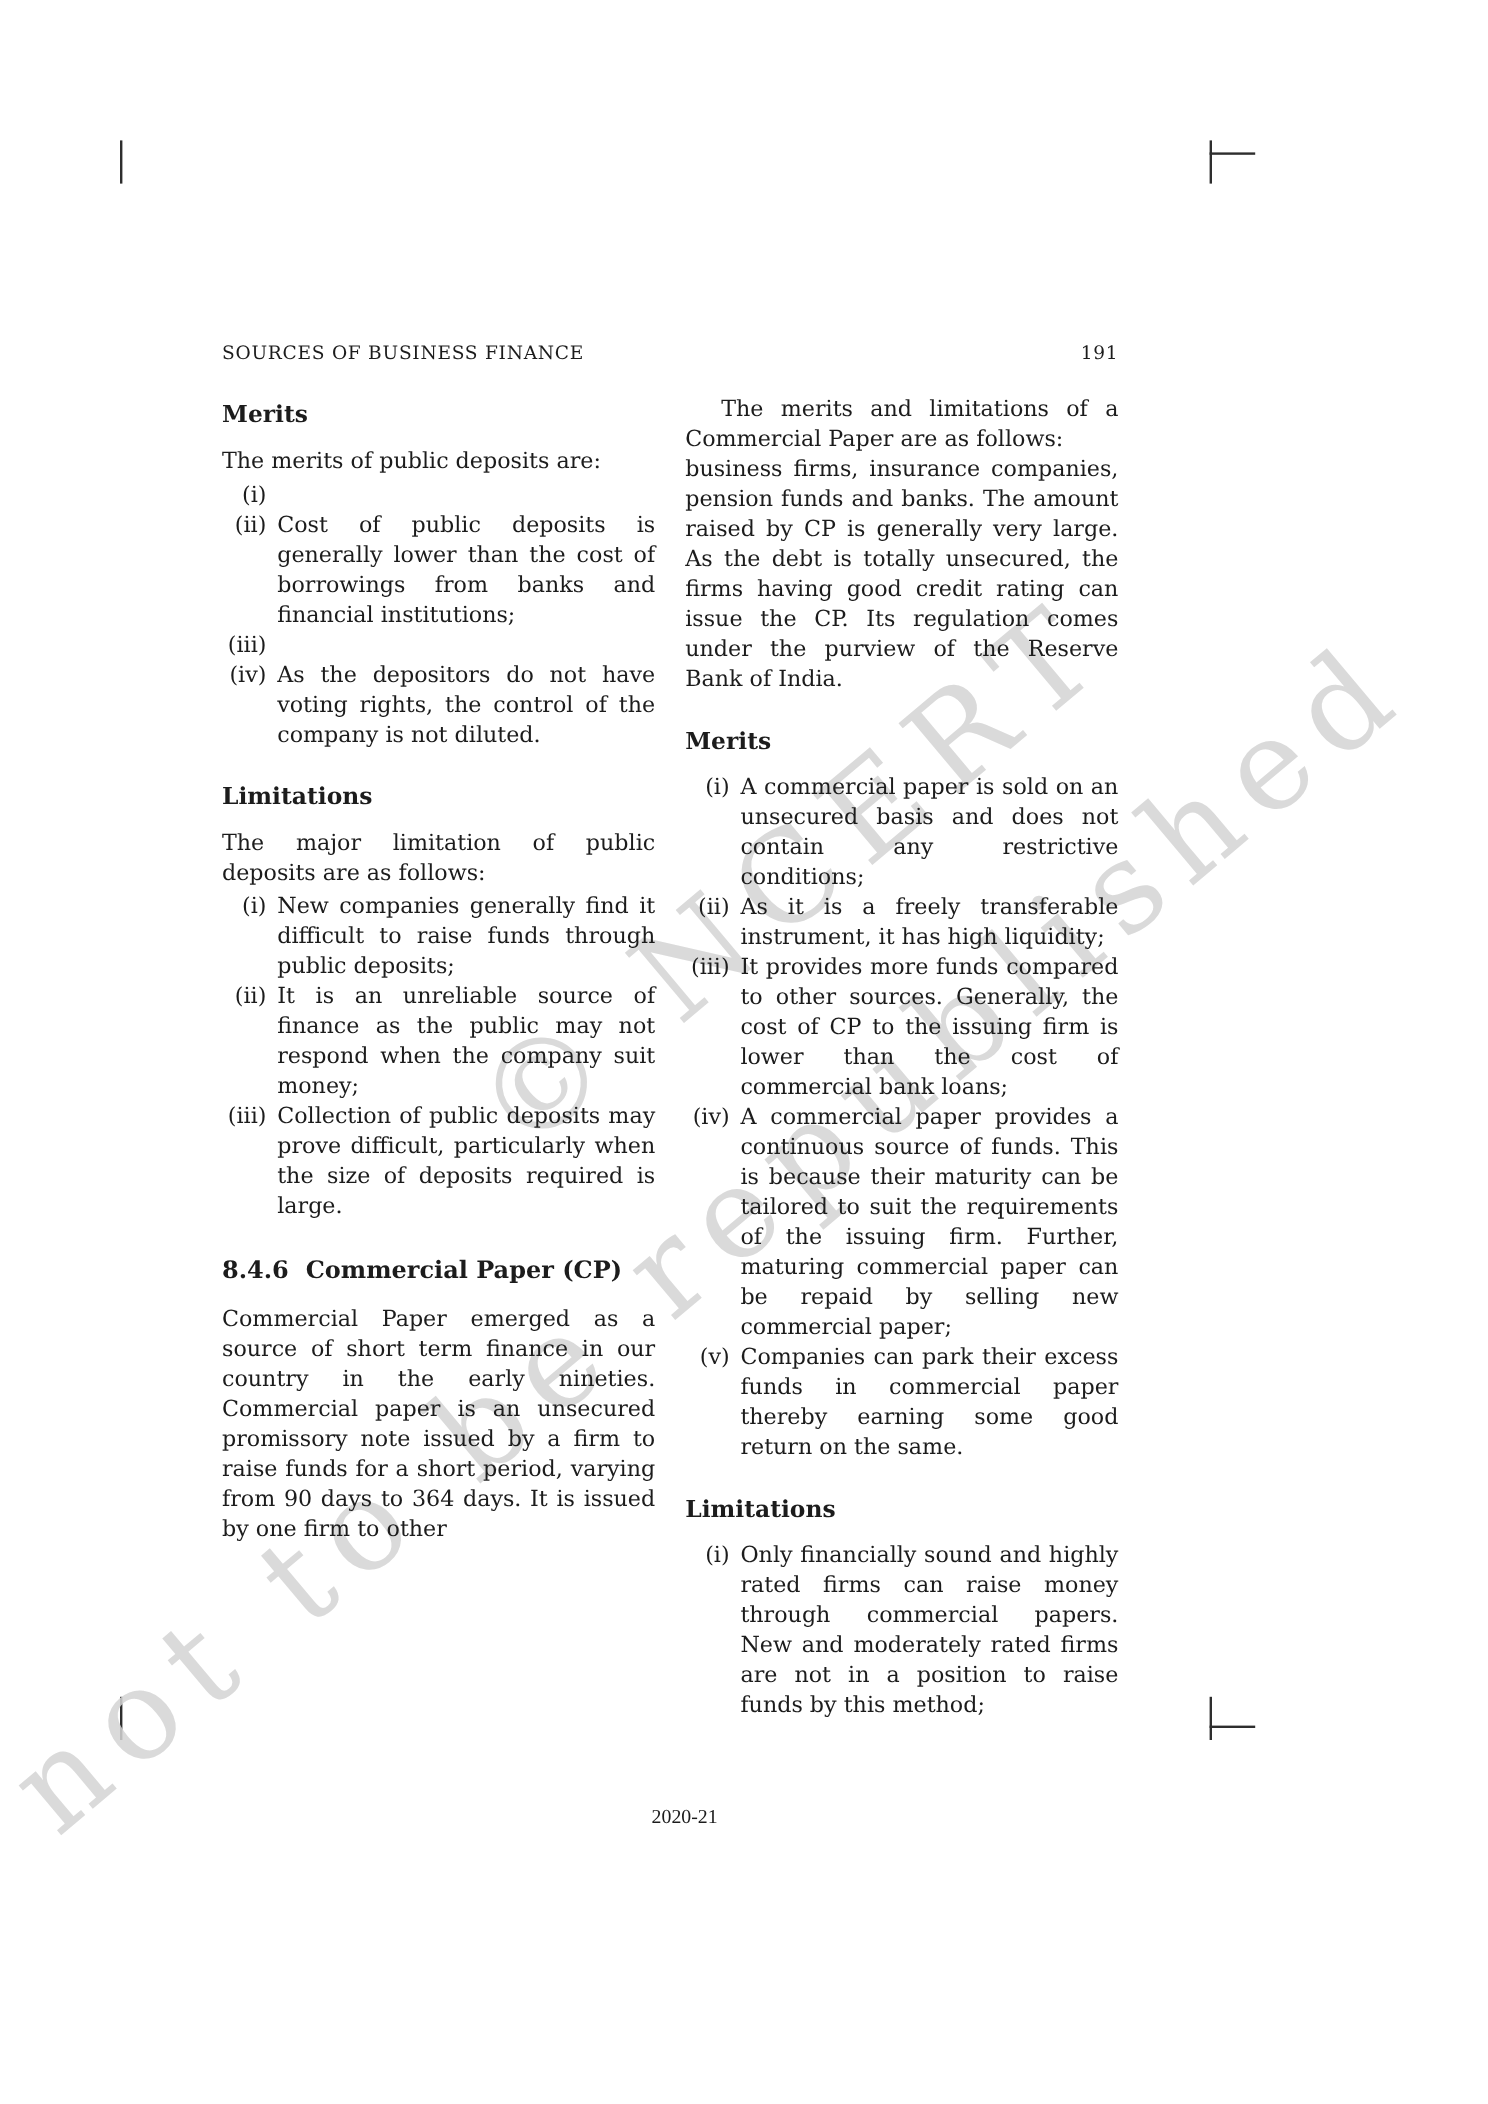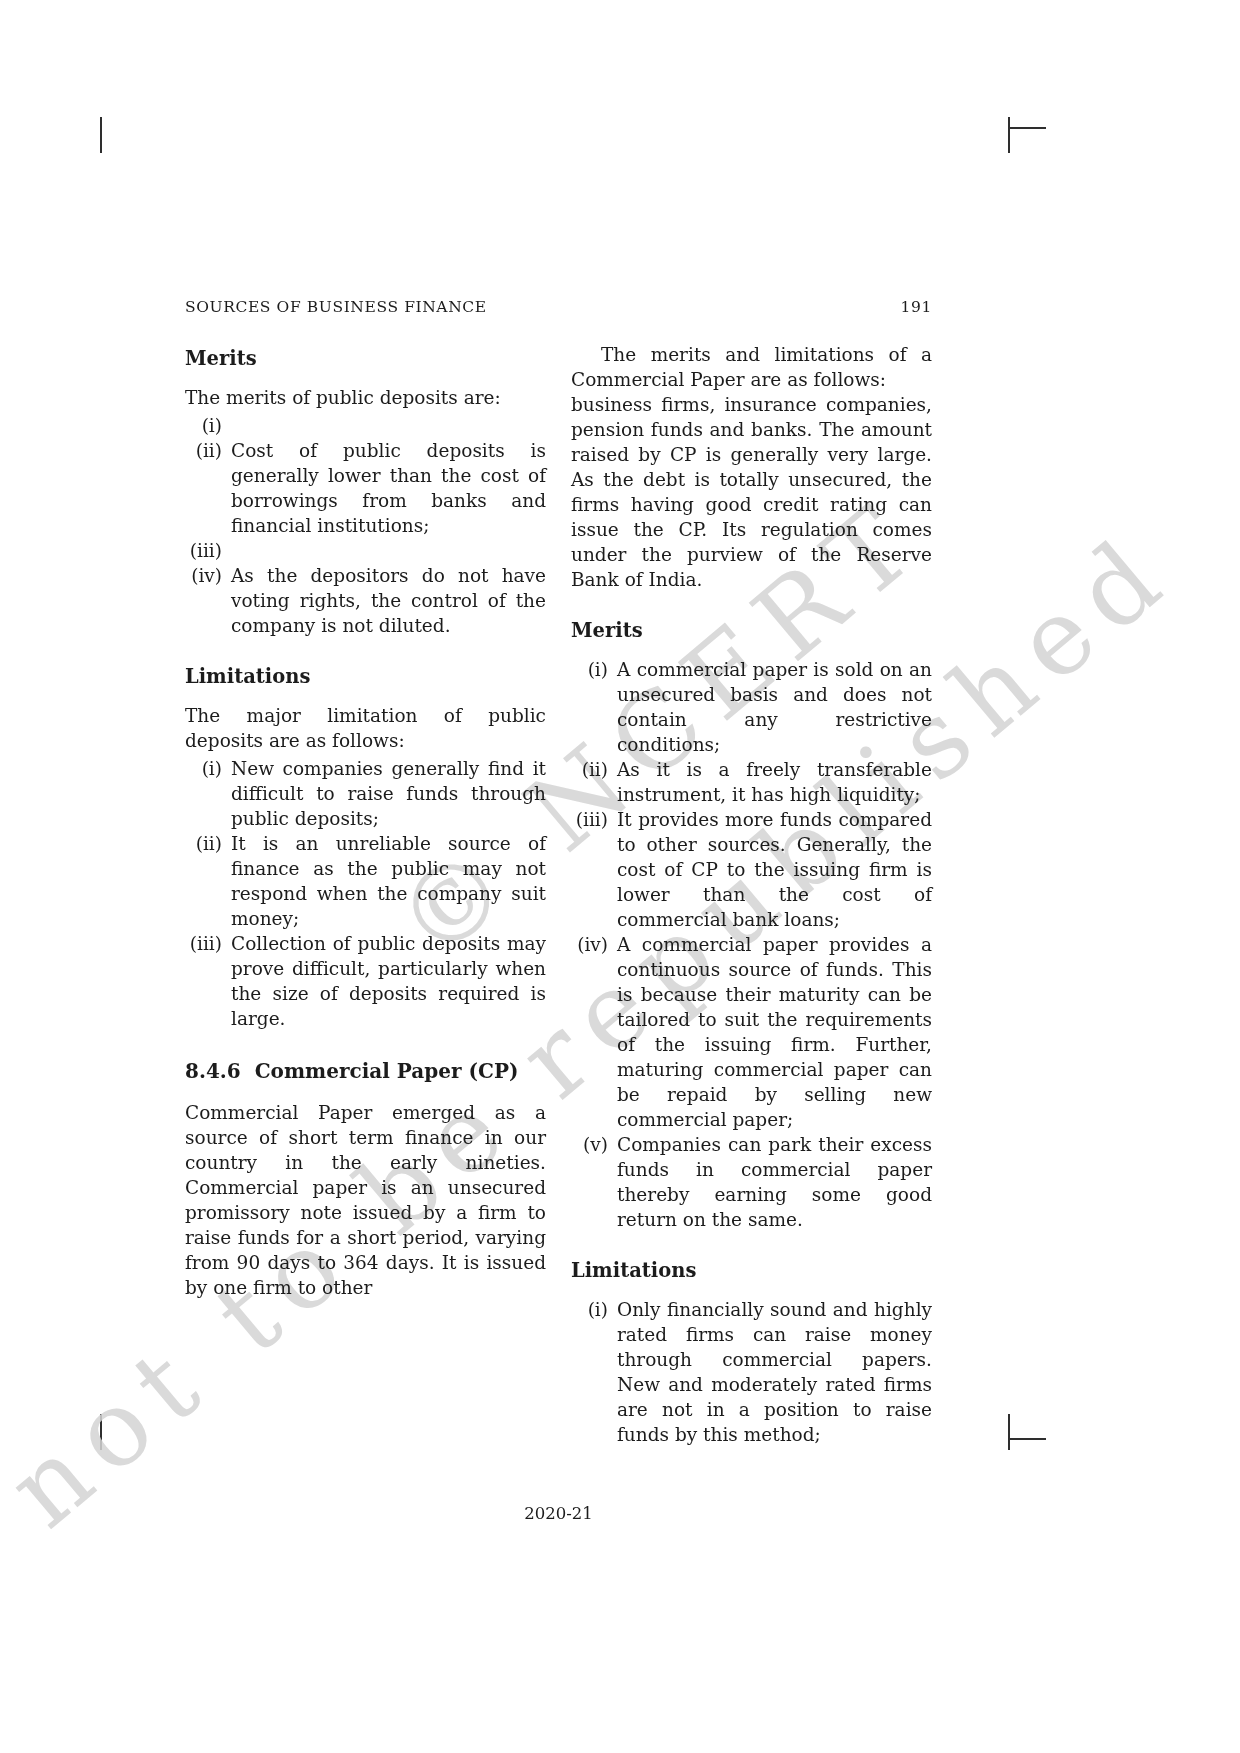--- a/index.html
+++ b/index.html
@@ -23,40 +23,40 @@
     white-space:nowrap;
     font-size:105px;
     letter-spacing:16px;
     color:#d4d4d4;
     opacity:0.85;
     font-family:"DejaVu Serif", serif;
   }
   .wm-1 { left:660px; top:730px; transform:translate(-50%,-50%) rotate(-40deg); }
   .wm-2 { left:590px; top:1030px; transform:translate(-50%,-50%) rotate(-40deg); }
   
-  .content { position:absolute; left:185px; top:298px; width:747px; z-index:1; }
+  .content { position:absolute; left:185px; top:285px; width:747px; z-index:1; }
   .page-header {
     display:flex; justify-content:space-between; align-items:baseline;
     font-size:15.5px; letter-spacing:0.6px;
   }
   .columns { display:flex; gap:25px; margin-top:26px; }
   .col { width:362px; font-size:18.5px; line-height:25px; text-align:justify; }
   .heading { font-weight:bold; font-size:19.5px; margin:26px 0 14px 0; text-align:left; }
   .col .heading:first-child { margin-top:4px; }
   .section-heading { font-weight:bold; font-size:20px; margin:28px 0 16px 0; text-align:left; }
   .section-heading .sec-num { margin-right:14px;text-align:right; }
   .intro { margin:0 0 3px 0; }
   .para { margin:0; }
   .indent-first { text-indent:30px; }
   .list-item { display:flex; }
   .list-item .num { flex:0 0 37px; text-align:right; margin-right:9px; white-space:nowrap; }
   .list-item .txt { flex:1; text-align:justify; }
   .page-footer {
-    position:absolute; left:185px; top:1504px; width:747px;
-    text-align:center; font-size:16.5px; z-index:1;
+    position:absolute; left:197px; top:1504px; width:747px;
+    text-align:center; font-size:16.5px; z-index:1;font-family:Liberation Serif, serif;
   }
 </style>
 </head>
 <body>
 
 <div class="page">
 
   <div class="crop v" style="left:100px; top:117px;"></div>
   <div class="crop v" style="left:1008px; top:117px;"></div>
   <div class="crop h" style="left:1008px; top:127px;"></div>

